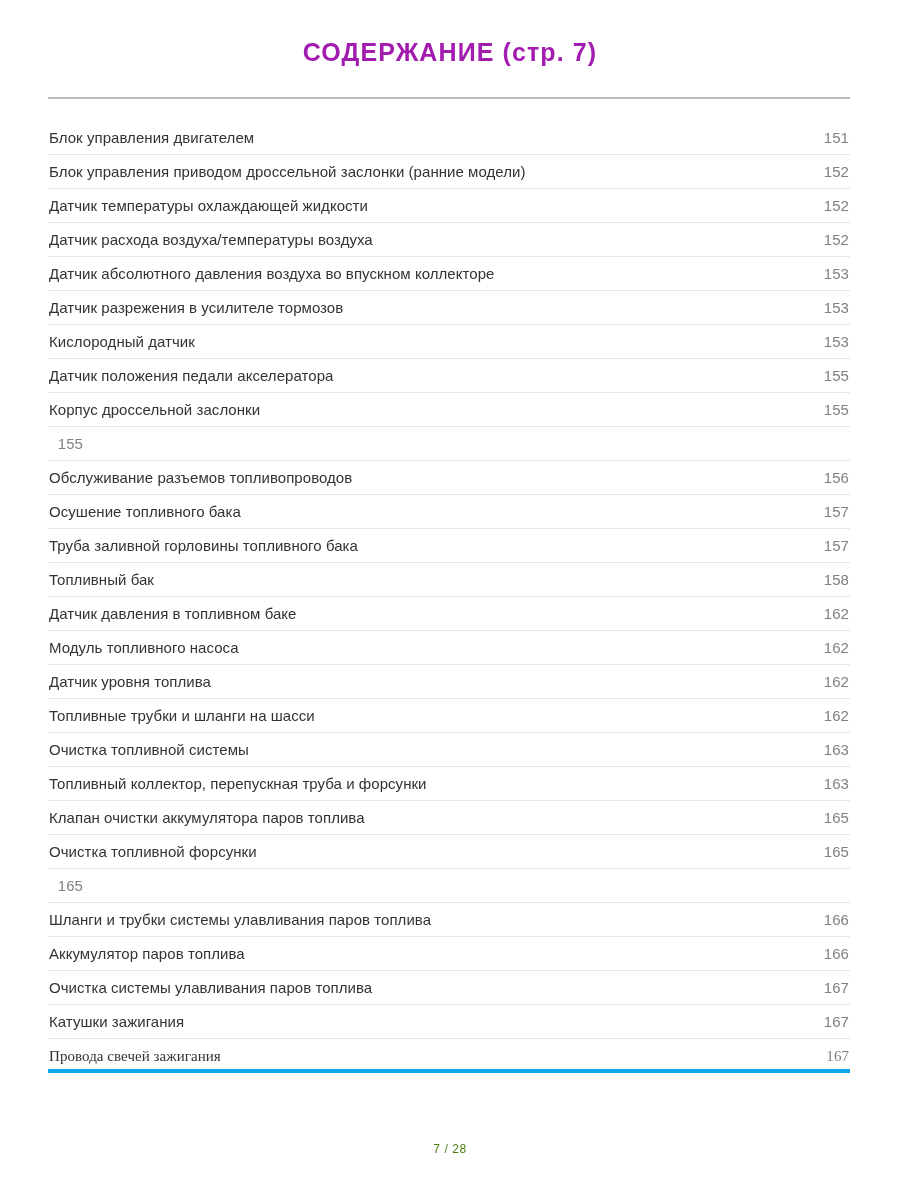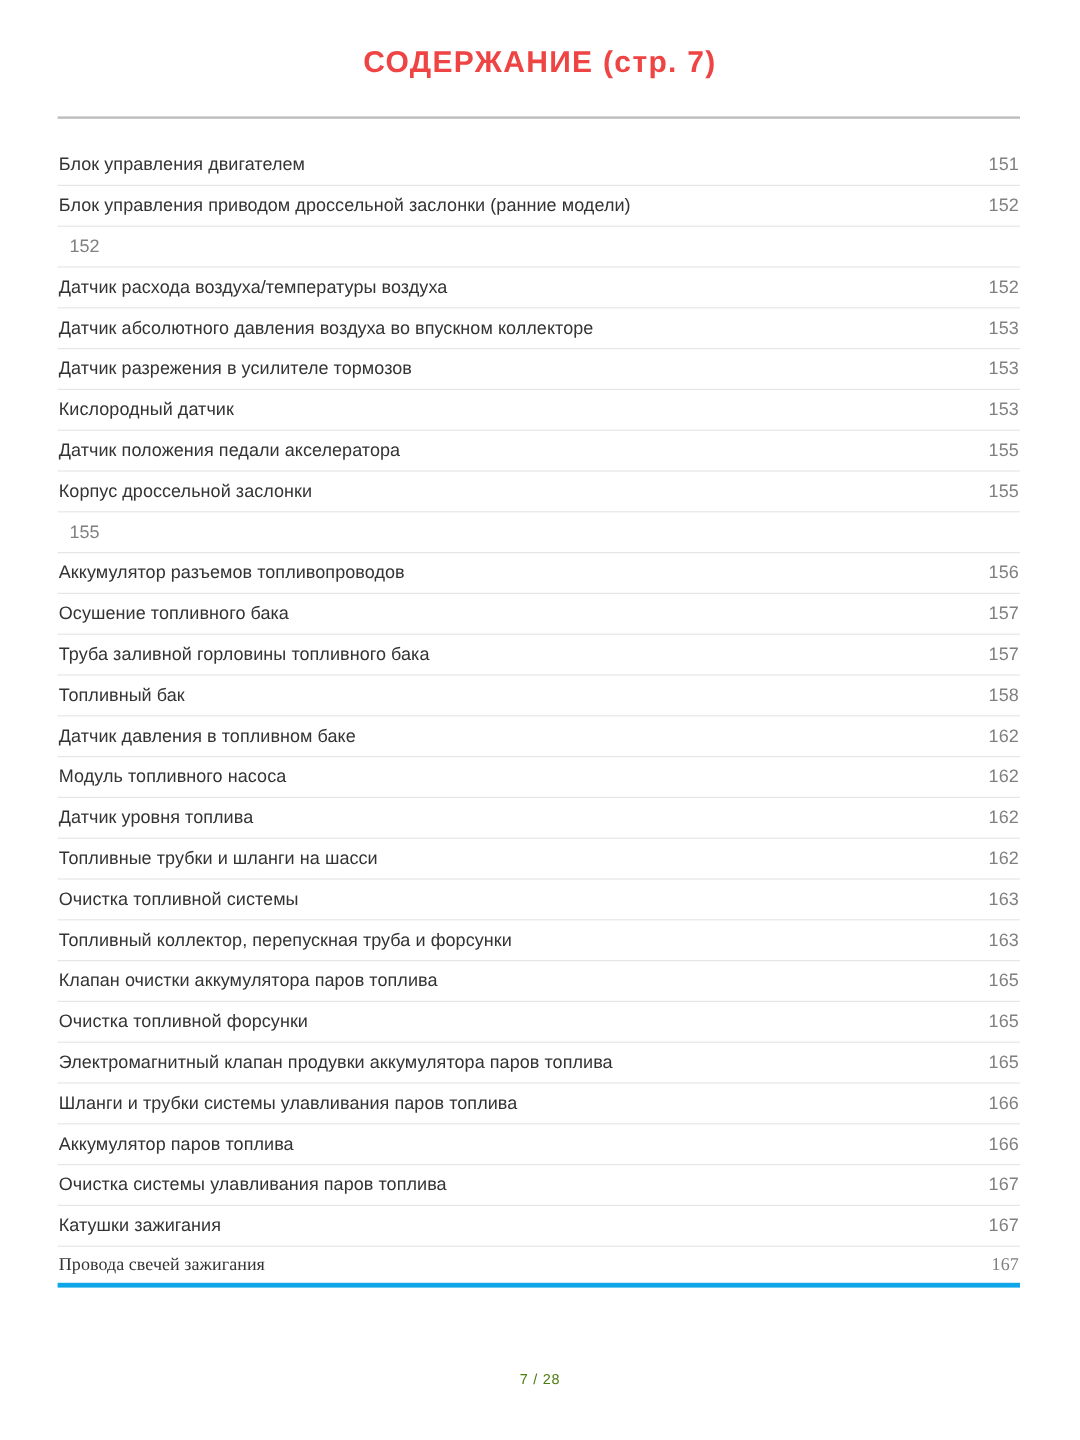--- a/index.html
+++ b/index.html
@@ -21,40 +21,40 @@
     background: #ffffff;
     overflow: hidden;
   }
   .doc-title {
     margin: 0;
     padding-top: 38px;
     text-align: center;
     font-size: 25px;
     font-weight: bold;
     letter-spacing: 1.1px;
-    color: #ef4444;
+    color: #a21caf;
     font-family: "Liberation Sans", sans-serif;
   }
   .title-rule {
     position: absolute;
     left: 48px;
     right: 50px;
     top: 97px;
     height: 2px;
     background: #bdbdbd;
   }
   .toc {
     position: absolute;
     left: 48px;
     right: 50px;
     top: 121px;
   }
   .toc-row {
     display: flex;
-    align-items: center;
+    align-items: flex-start;
     justify-content: space-between;
     height: 34px;
     box-sizing: border-box;
     border-bottom: 1px solid #e6e6e6;
     padding: 0 1px;
   }
   .toc-row:last-child {
     border-bottom: 4px solid #0ea5e9;
     font-family: Liberation Serif, serif;
   }
@@ -97,20 +97,21 @@
   <div class="toc" id="toc-list">
       <div class="toc-row">
         <span class="toc-label">Блок управления двигателем</span>
         <span class="toc-page">151</span>
       </div>
       <div class="toc-row">
         <span class="toc-label">Блок управления приводом дроссельной заслонки (ранние модели)</span>
         <span class="toc-page">152</span>
       </div>
       <div class="toc-row">
+        <span class="toc-label">Датчик температуры охлаждающей жидкости</span>
         <span class="toc-page">152</span>
       </div>
       <div class="toc-row">
         <span class="toc-label">Датчик расхода воздуха/температуры воздуха</span>
         <span class="toc-page">152</span>
       </div>
       <div class="toc-row">
         <span class="toc-label">Датчик абсолютного давления воздуха во впускном коллекторе</span>
         <span class="toc-page">153</span>
       </div>
@@ -127,21 +128,21 @@
         <span class="toc-page">155</span>
       </div>
       <div class="toc-row">
         <span class="toc-label">Корпус дроссельной заслонки</span>
         <span class="toc-page">155</span>
       </div>
       <div class="toc-row">
         <span class="toc-page">155</span>
       </div>
       <div class="toc-row">
-        <span class="toc-label">Аккумулятор разъемов топливопроводов</span>
+        <span class="toc-label">Обслуживание разъемов топливопроводов</span>
         <span class="toc-page">156</span>
       </div>
       <div class="toc-row">
         <span class="toc-label">Осушение топливного бака</span>
         <span class="toc-page">157</span>
       </div>
       <div class="toc-row">
         <span class="toc-label">Труба заливной горловины топливного бака</span>
         <span class="toc-page">157</span>
       </div>
@@ -175,21 +176,20 @@
       </div>
       <div class="toc-row">
         <span class="toc-label">Клапан очистки аккумулятора паров топлива</span>
         <span class="toc-page">165</span>
       </div>
       <div class="toc-row">
         <span class="toc-label">Очистка топливной форсунки</span>
         <span class="toc-page">165</span>
       </div>
       <div class="toc-row">
-        <span class="toc-label">Электромагнитный клапан продувки аккумулятора паров топлива</span>
         <span class="toc-page">165</span>
       </div>
       <div class="toc-row">
         <span class="toc-label">Шланги и трубки системы улавливания паров топлива</span>
         <span class="toc-page">166</span>
       </div>
       <div class="toc-row">
         <span class="toc-label">Аккумулятор паров топлива</span>
         <span class="toc-page">166</span>
       </div>

